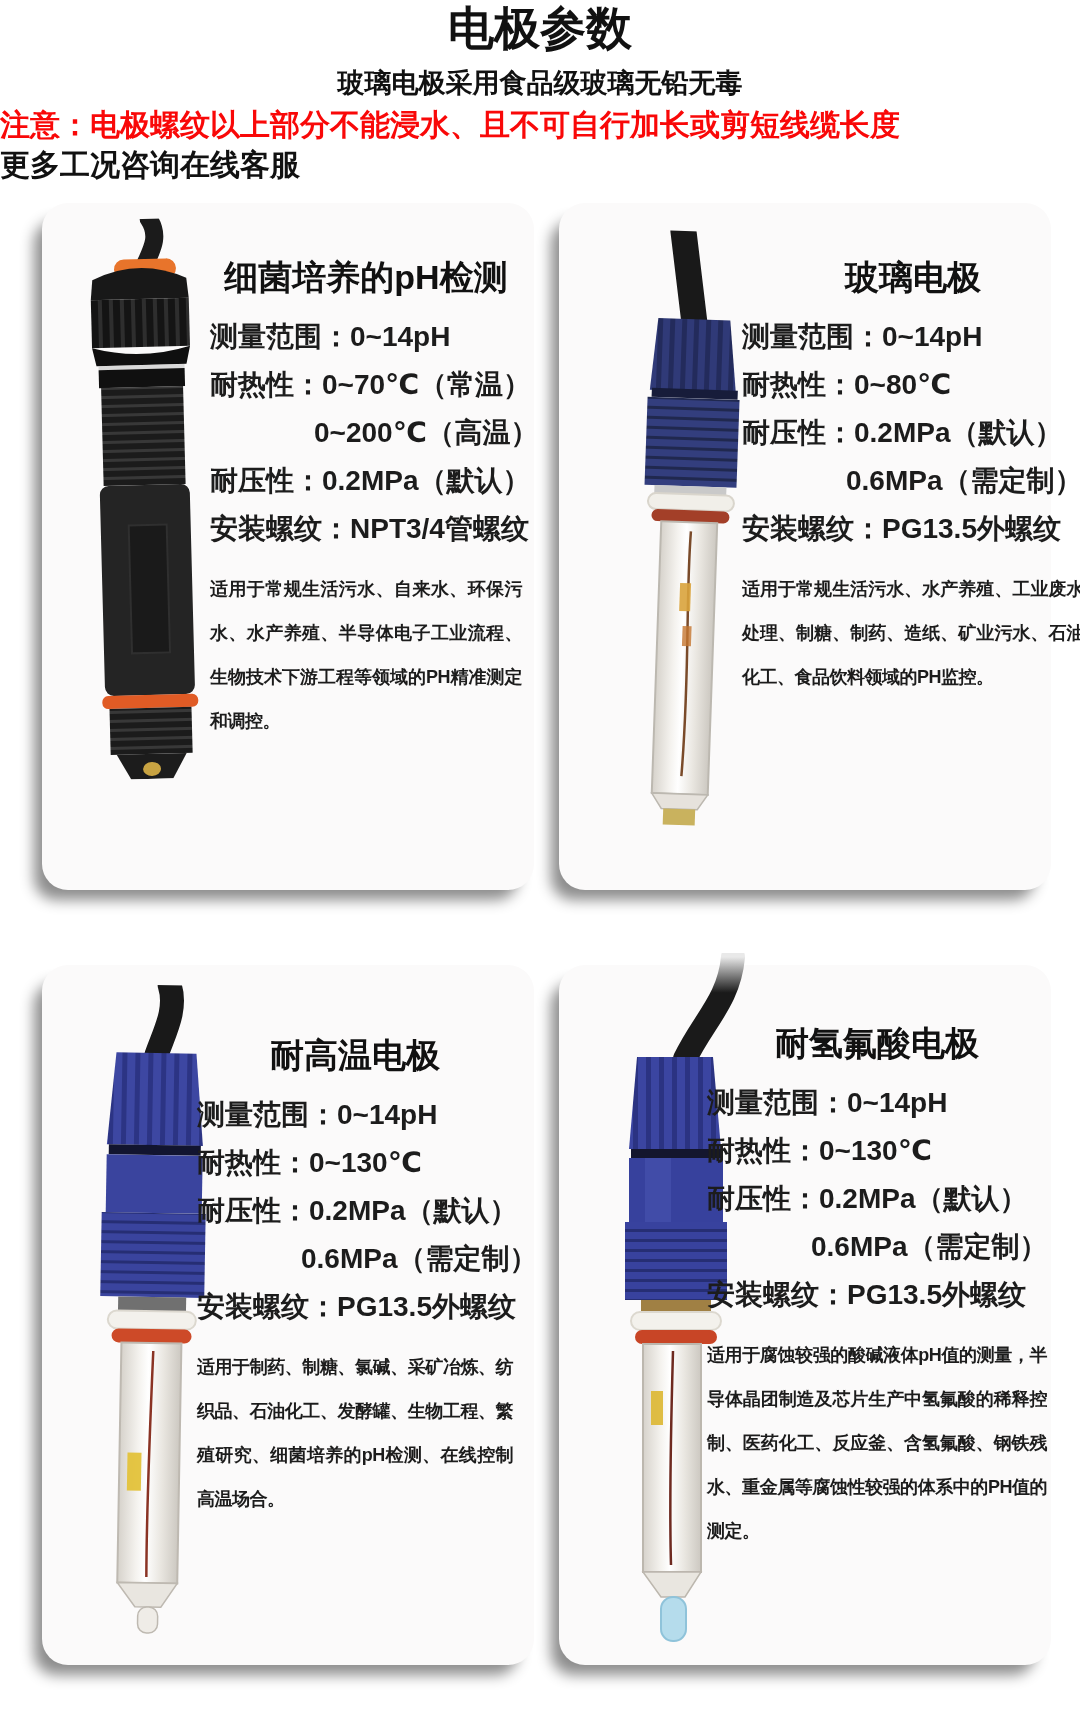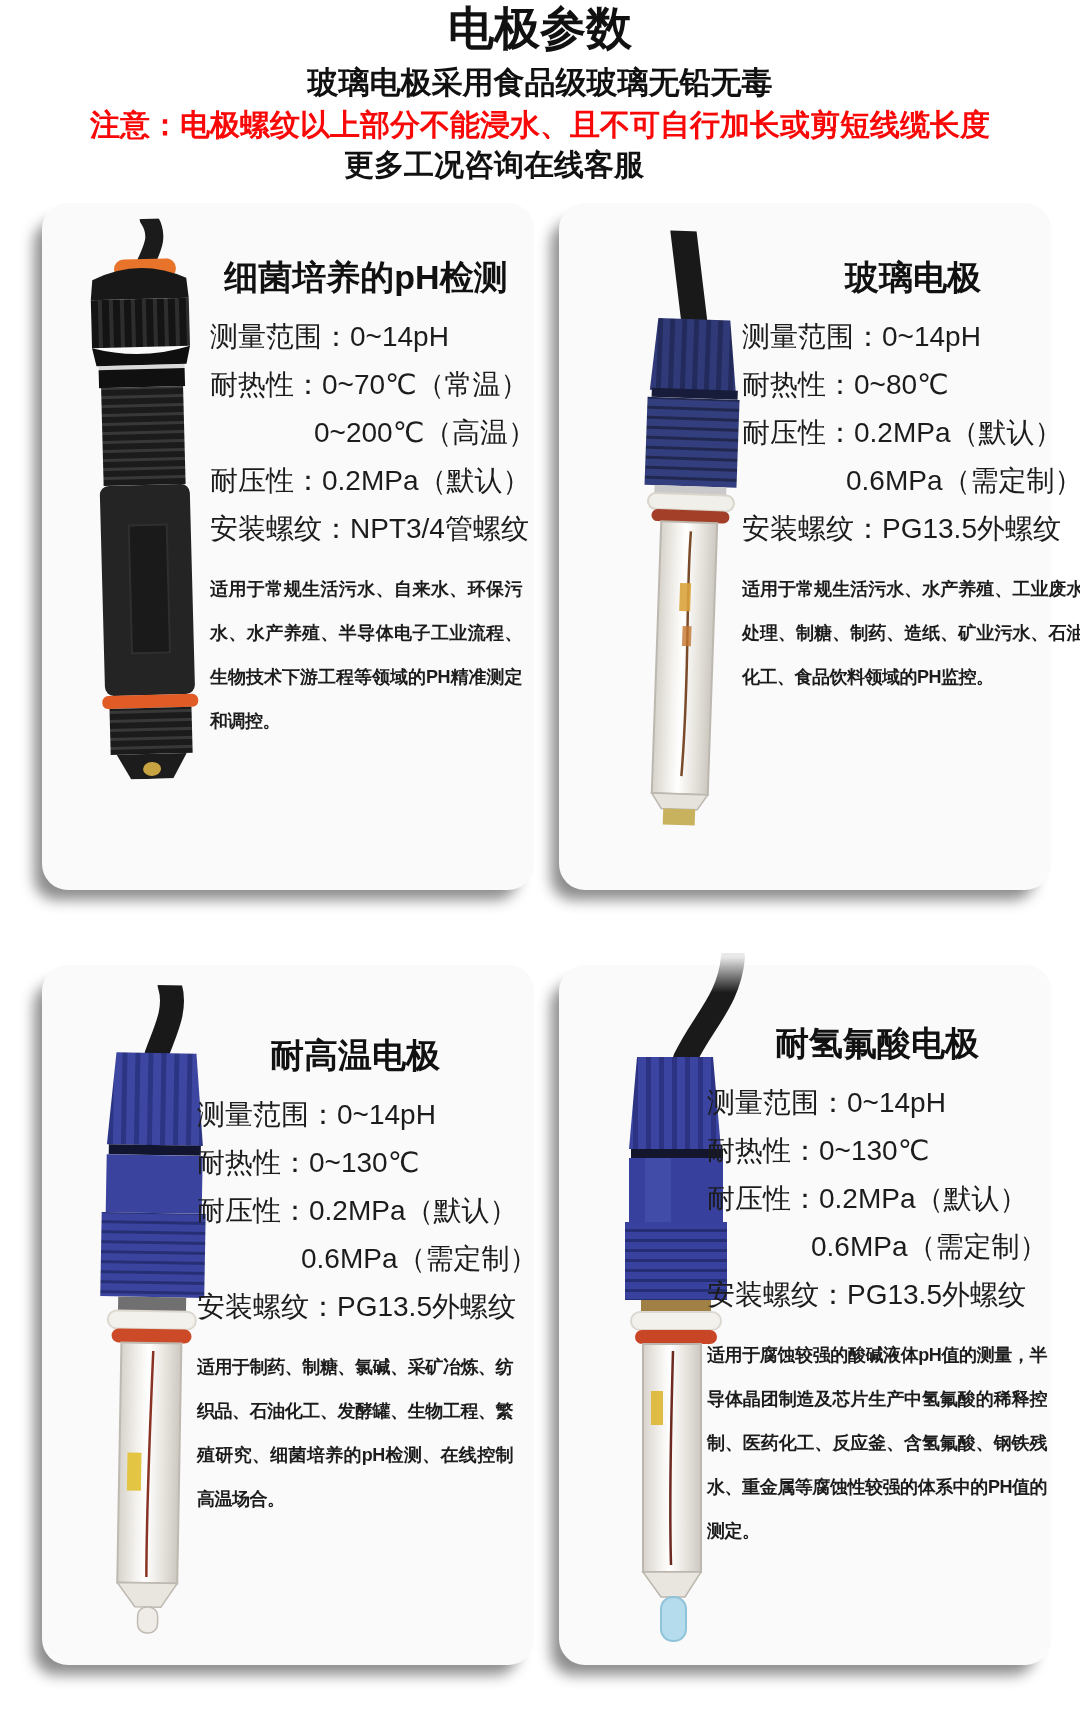--- a/index.html
+++ b/index.html
@@ -1,43 +1,43 @@
 <!DOCTYPE html>
 <html><head>
 <meta charset="utf-8">
 <style>
   html,body{margin:0;padding:0;background:#ffffff;}
   .page{position:relative;width:1080px;height:1720px;background:#ffffff;overflow:hidden;
         font-family:"Liberation Sans","DejaVu Sans",sans-serif;color:#1c1c1c;}
   
   .hdr{position:relative;}
   .hdr h1{margin:0;text-align:center;font-size:46px;line-height:56px;font-weight:700;color:#111;}
-  .subtitle{margin:8px 0 0;text-align:center;font-size:31px;line-height:38px;font-weight:700;color:#111;}
-  .warning{margin:4px 0 0;text-align:center;font-size:30px;line-height:38px;font-weight:700;color:#f90808;}
-  .service{margin:2px 92px 4px 0;text-align:center;font-size:30px;line-height:38px;font-weight:700;color:#111;}
+  .subtitle{margin:8px 0 0;text-align:center;font-size:27px;line-height:38px;font-weight:700;color:#111;}
+  .warning{margin:4px 0 0;font-size:30px;line-height:38px;font-weight:700;color:#f90808;}
+  .service{margin:2px 92px 4px 0;text-align:left;font-size:30px;line-height:38px;font-weight:700;color:#111;}
   
   .card{position:absolute;width:492px;background:#fbfafa;border-radius:26px;
         box-shadow:-12px 14px 14px -4px rgba(0,0,0,0.45);}
   .card.c1{left:42px;top:203px;height:687px;}
   .card.c2{left:559px;top:203px;height:687px;}
   .card.c3{left:42px;top:965px;height:700px;}
   .card.c4{left:559px;top:965px;height:700px;}
   .photo{position:absolute;}
   .ph1{left:28px;top:16px;width:150px;height:560px;transform:rotate(-1.5deg);}
   .ph2{left:44px;top:28px;width:160px;height:596px;transform:rotate(2deg);}
   .ph3{left:24px;top:20px;width:170px;height:650px;transform:rotate(1deg);}
   .ph4{left:22px;top:-12px;width:180px;height:694px;}
   .cardtext{position:absolute;top:0;}
   .c1 .cardtext{left:168px;top:36px;width:312px;}
   .c2 .cardtext{left:140px;top:36px;width:342px;margin-left:43px;}
   .c3 .cardtext{left:155px;top:52px;width:316px;}
   .c4 .cardtext{left:148px;top:40px;width:340px;}
   .ctitle{margin:16px 0 14px;text-align:center;font-size:34px;line-height:44px;font-weight:700;color:#111;}
   .specs{margin-top:10px;}
-  .spec{font-size:28px;line-height:48px;font-weight:400;white-space:nowrap;}
+  .spec{font-size:28px;line-height:48px;font-weight:700;white-space:nowrap;}
   .spec.indent{padding-left:104px;}
   .desc{margin:14px 0 0;font-size:18px;line-height:44px;font-weight:700;text-align:justify;
         letter-spacing:-0.5px;}
 </style>
 </head>
 <body>
 
 <div class="page">
 
   <div class="hdr">

